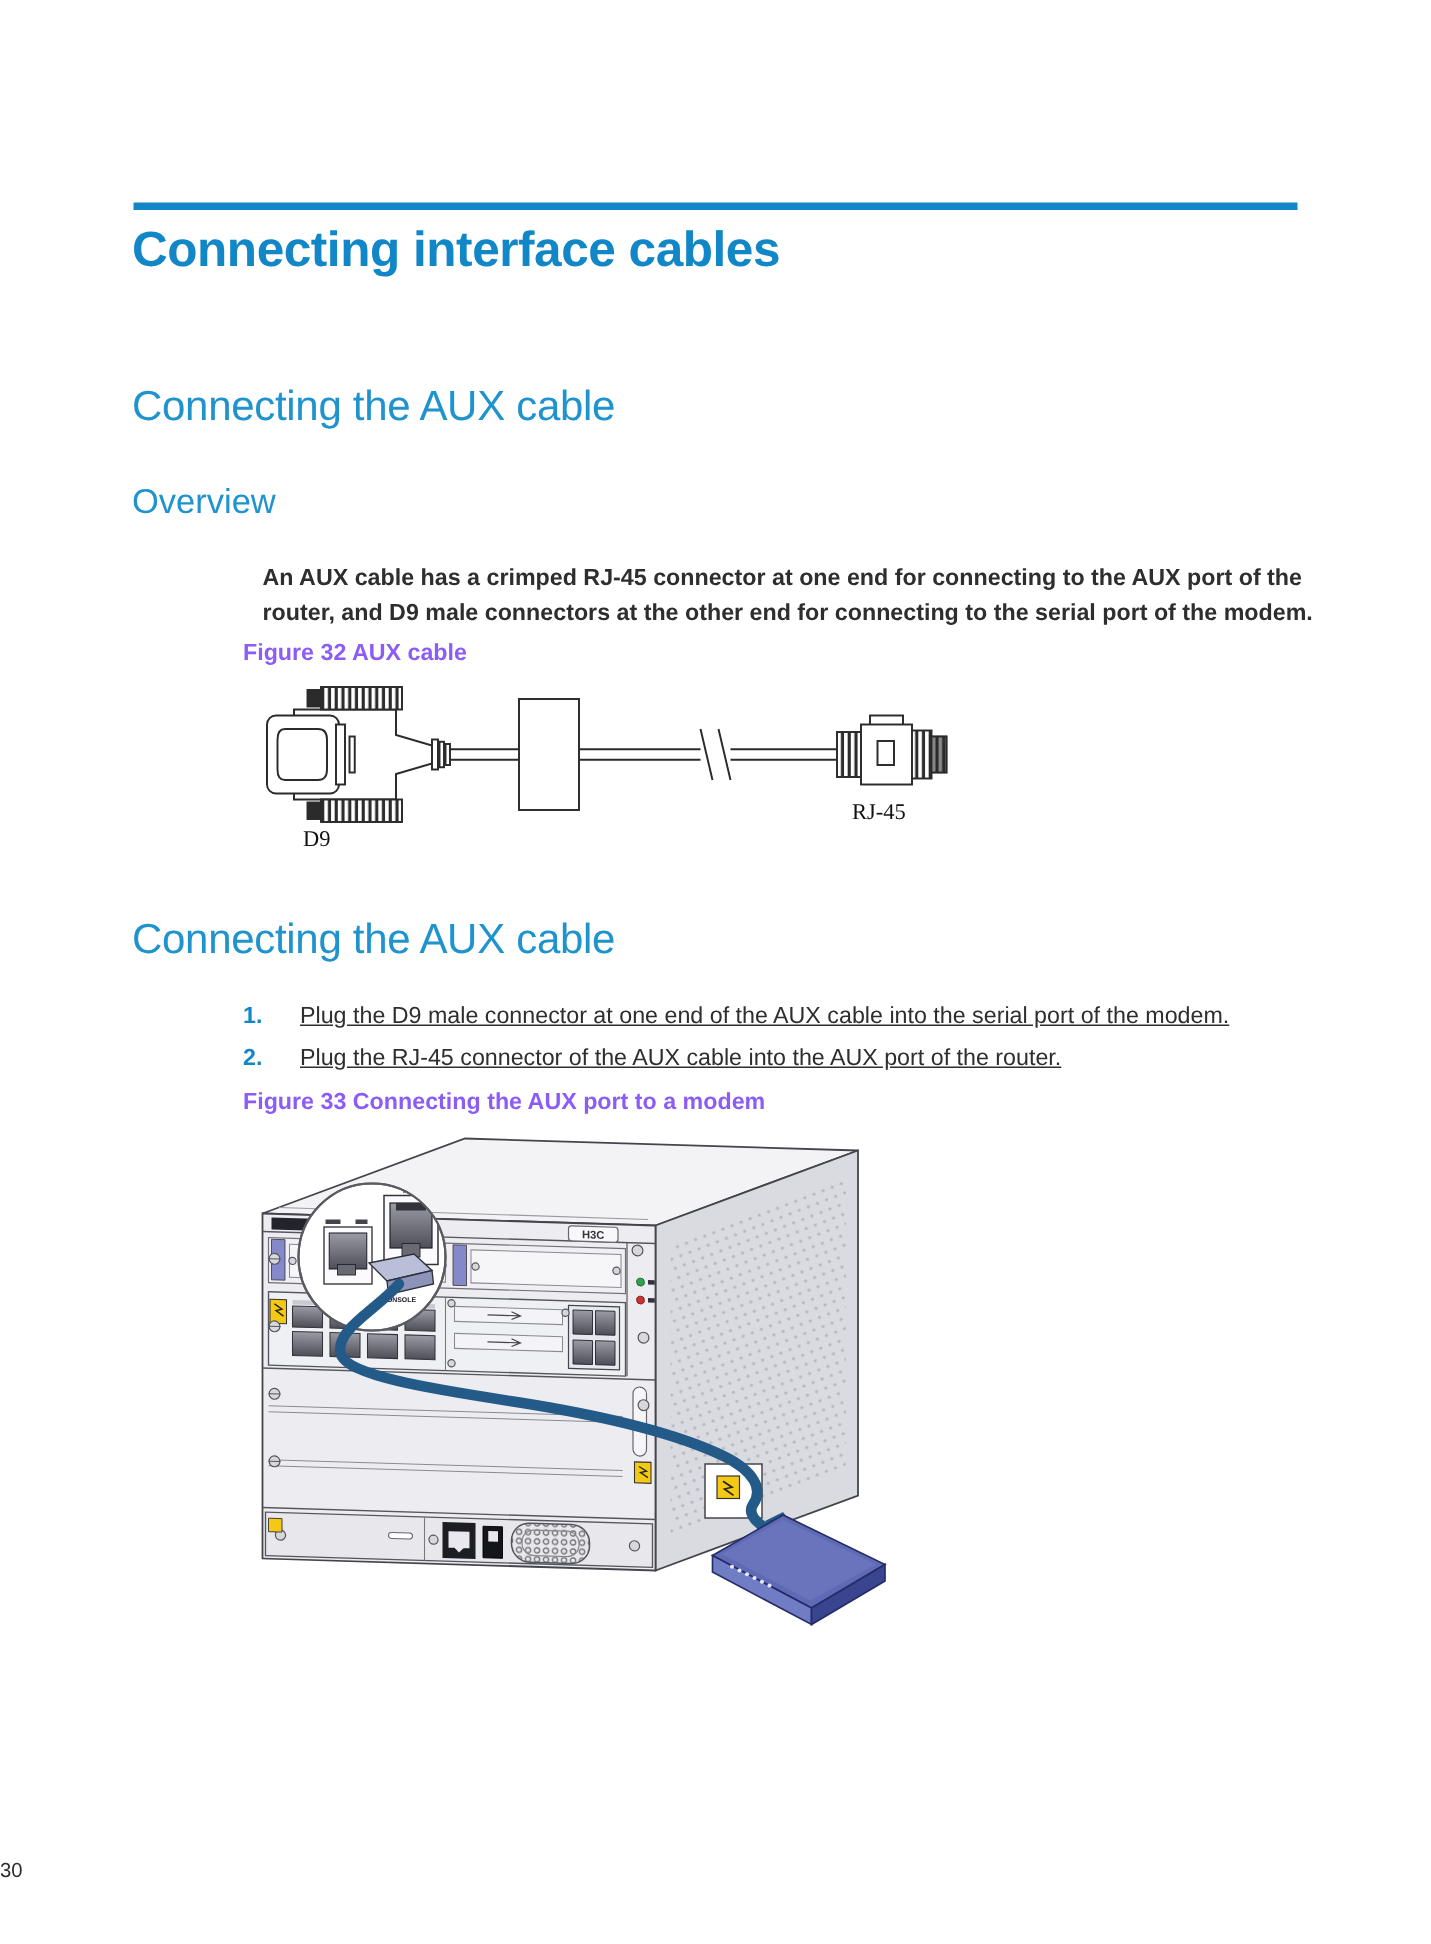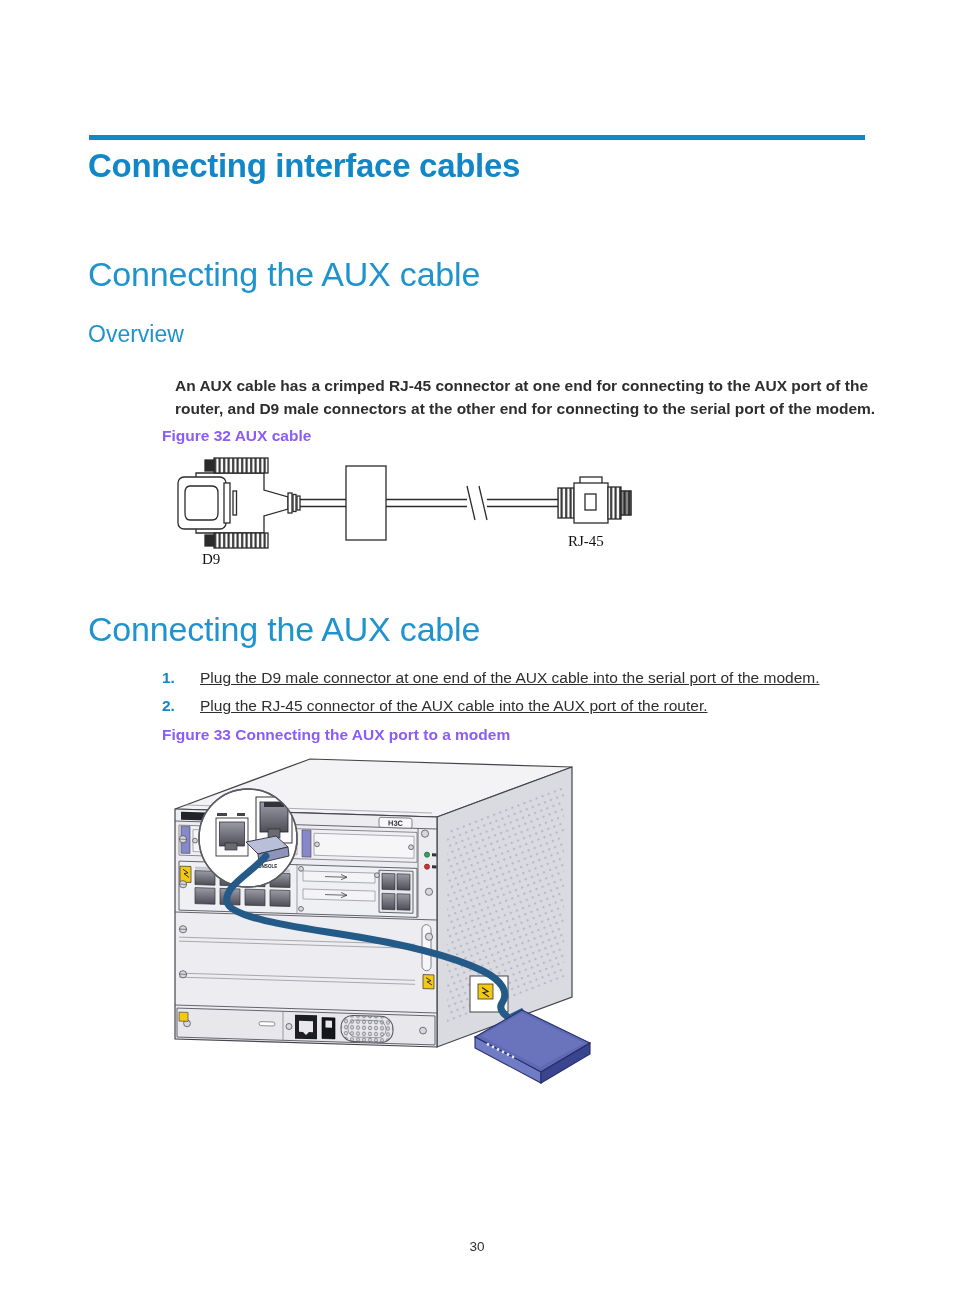--- a/index.html
+++ b/index.html
@@ -3,36 +3,36 @@
 <meta charset="utf-8">
 <style>
   * { margin:0; padding:0; box-sizing:border-box; }
   html,body { background:#ffffff; }
   .page {
     position:relative; width:954px; height:1296px; background:#ffffff;
     font-family:"Liberation Sans", sans-serif; color:#2e2e2e; overflow:hidden;margin-top:36px;
   }
   .rule { position:absolute; left:89px; top:99px; width:776px; height:5px; background:#1287c7; }
   .h1 { position:absolute; left:88px; top:111px; font-size:33px; font-weight:700; color:#1287c7; letter-spacing:-0.3px; }
-  .h2 { position:absolute; left:88px; font-size:34px; font-weight:400; color:#1f93cd; letter-spacing:-0.2px; }
+  .h2 { position:absolute; left:88px; font-size:28px; font-weight:400; color:#1f93cd; letter-spacing:-0.2px; }
   .h2a { top:219px; }
   .h2b { top:574px; }
   .h3 { position:absolute; left:88px; top:285px; font-size:23px; font-weight:400; color:#1f93cd; }
   .para { position:absolute; left:175px; top:338px; width:708px; font-size:15.5px; line-height:23px; color:#2e2e2e;font-weight:bold; }
   .figcap { position:absolute; left:162px; font-size:15.5px; font-weight:700; color:#8b5cf6; }
   .cap32 { top:391px; }
   .cap33 { top:690px; }
   .fig32 { position:absolute; left:168px; top:417px; width:474px; height:120px; }
   .fig33 { position:absolute; left:170px; top:720px; width:432px; height:340px; }
   .step { position:absolute; left:162px; width:710px; display:flex; font-size:15.5px; line-height:21px; }
   .step1 { top:631px; }
   .step2 { top:659px; }
   .step .num { width:38px; flex:0 0 38px; font-weight:700; color:#1287c7; }
   .step .txt { flex:1; color:#2e2e2e;text-decoration:underline; }
-  .pagenum { position:absolute; left:0; top:1203px; width:100%; text-align:center; font-size:13.5px; color:#2e2e2e; }
+  .pagenum { position:absolute; left:0; top:1203px; width:100%; font-size:13.5px; color:#2e2e2e; }
   svg text.seriflabel { font-family:"Liberation Serif", serif; fill:#111111; }
   svg text.tinylabel { font-family:"Liberation Sans", sans-serif; font-weight:700; fill:#22222a; }
   svg text.logo { font-family:"Liberation Sans", sans-serif; font-weight:700; fill:#33333a; }
 </style>
 </head>
 <body>
 
 <div class="page">
 
   <div class="rule"></div>

